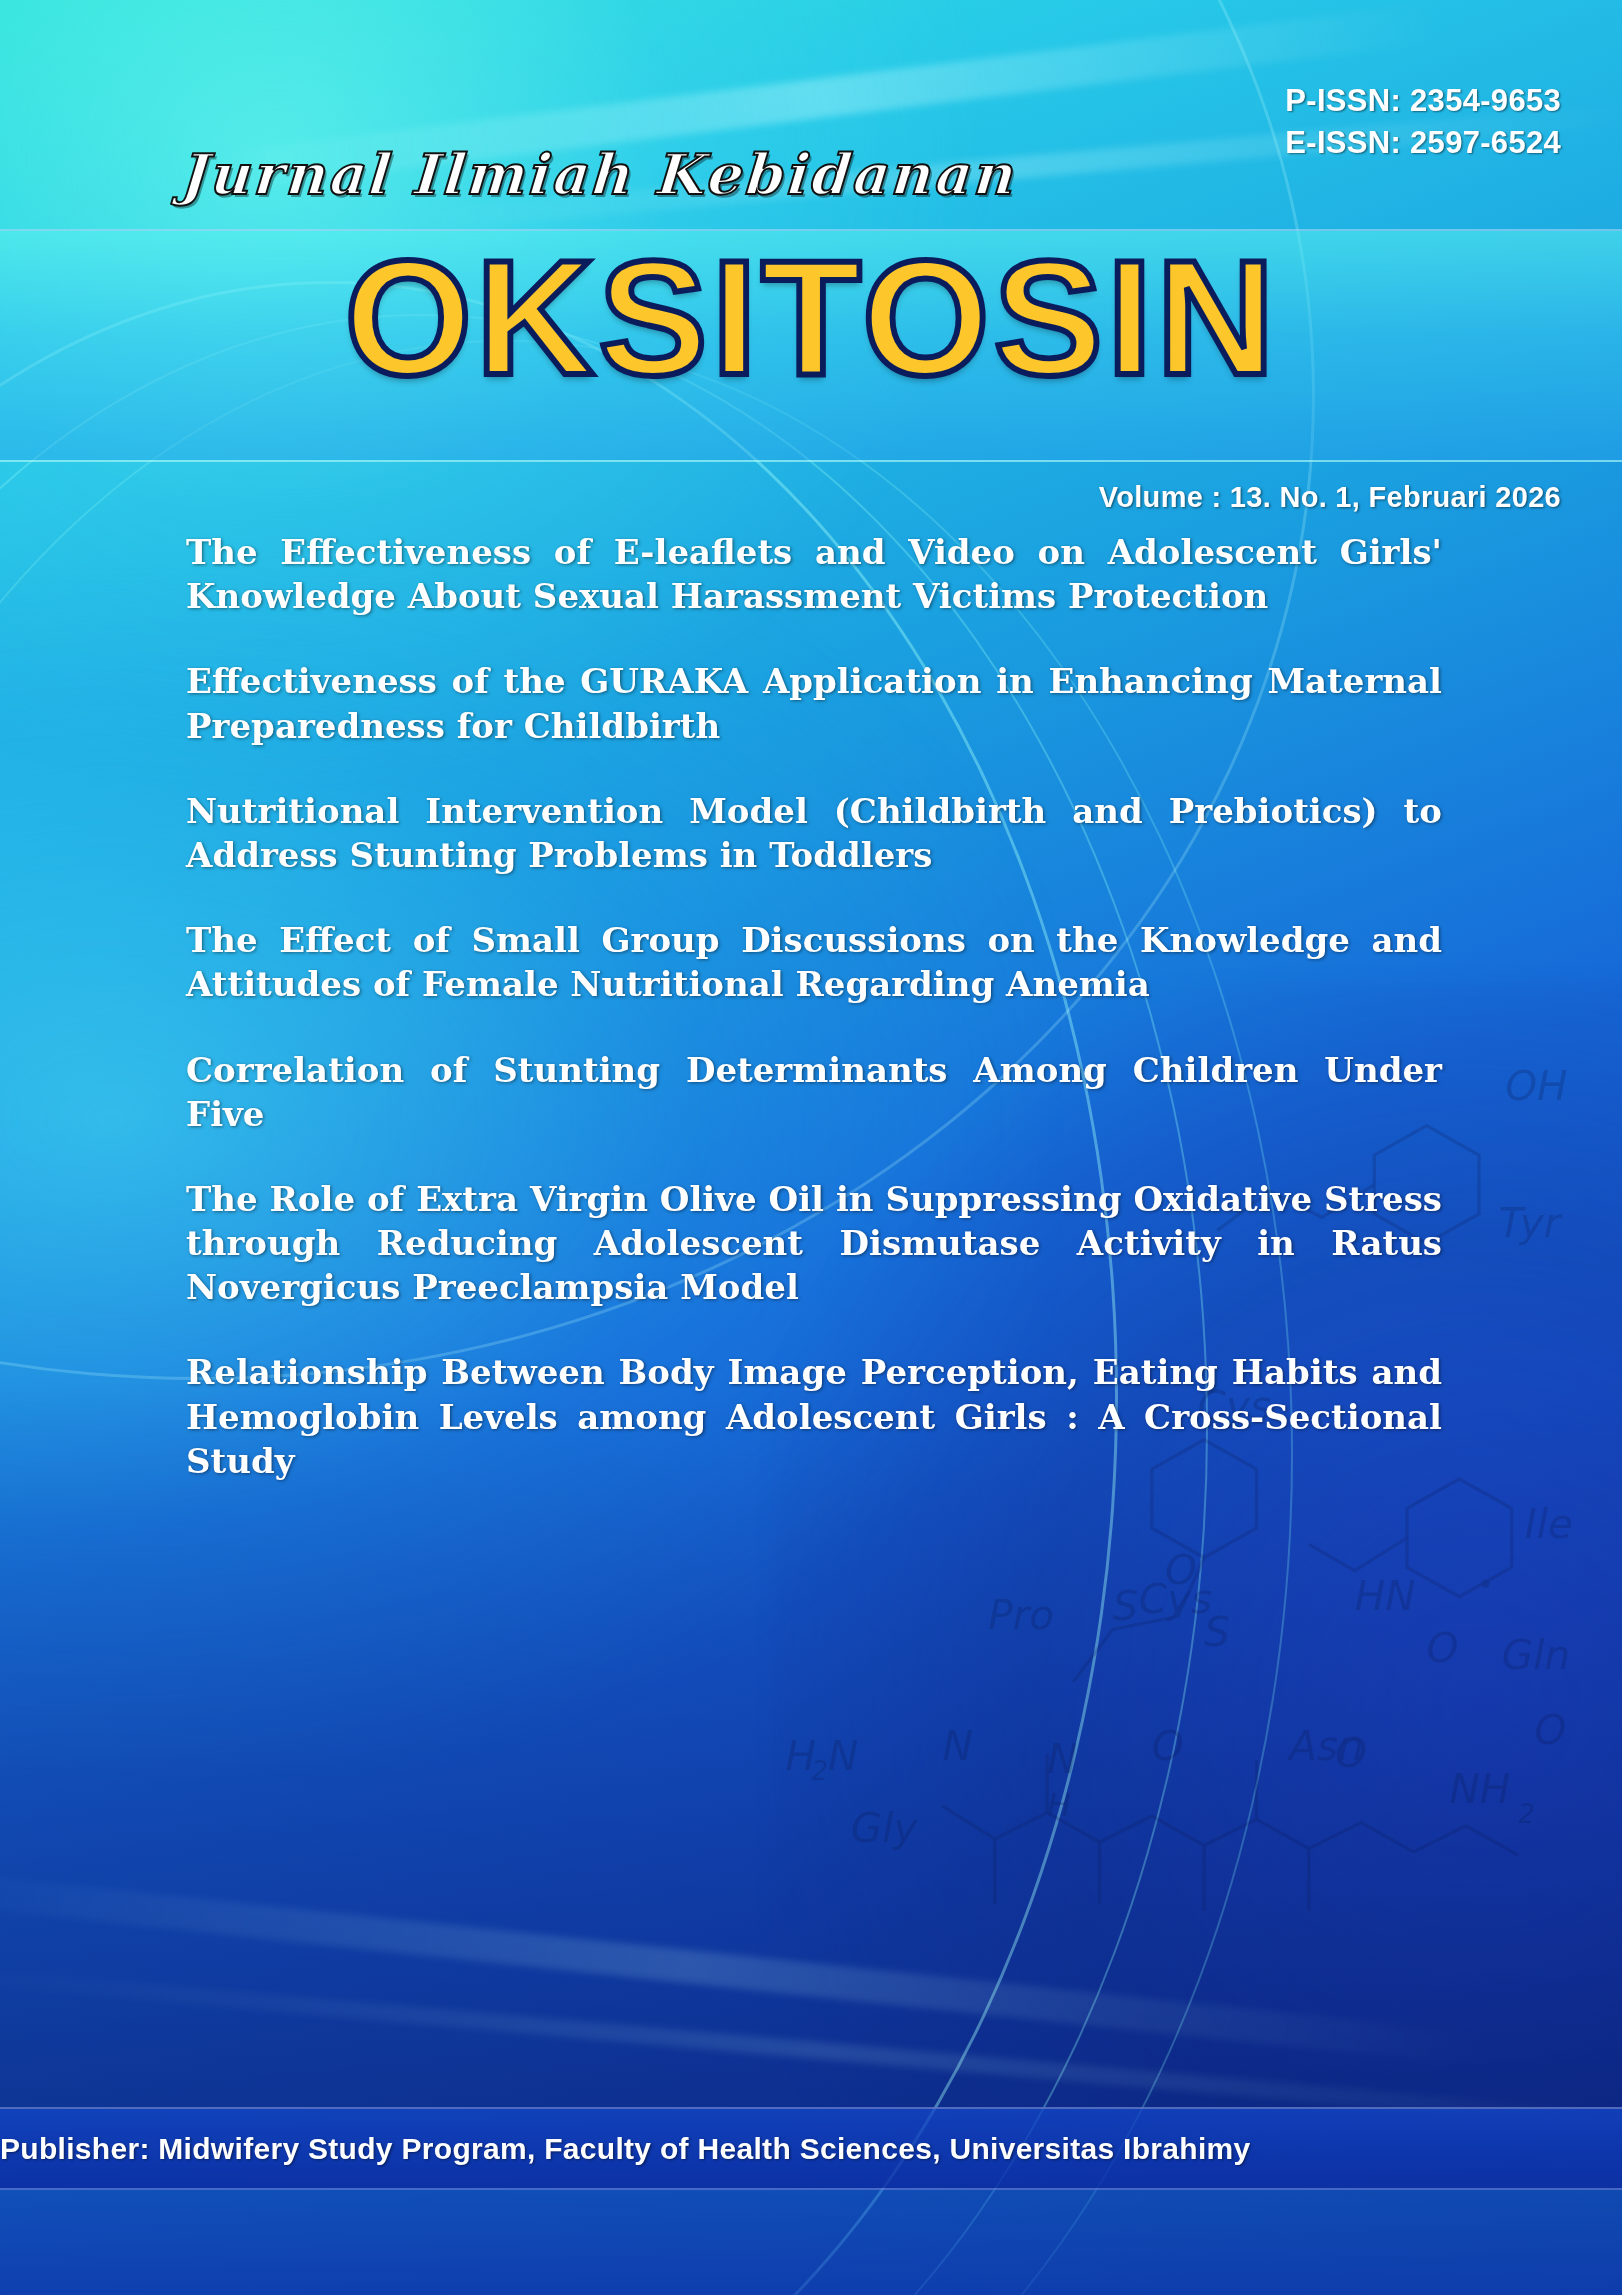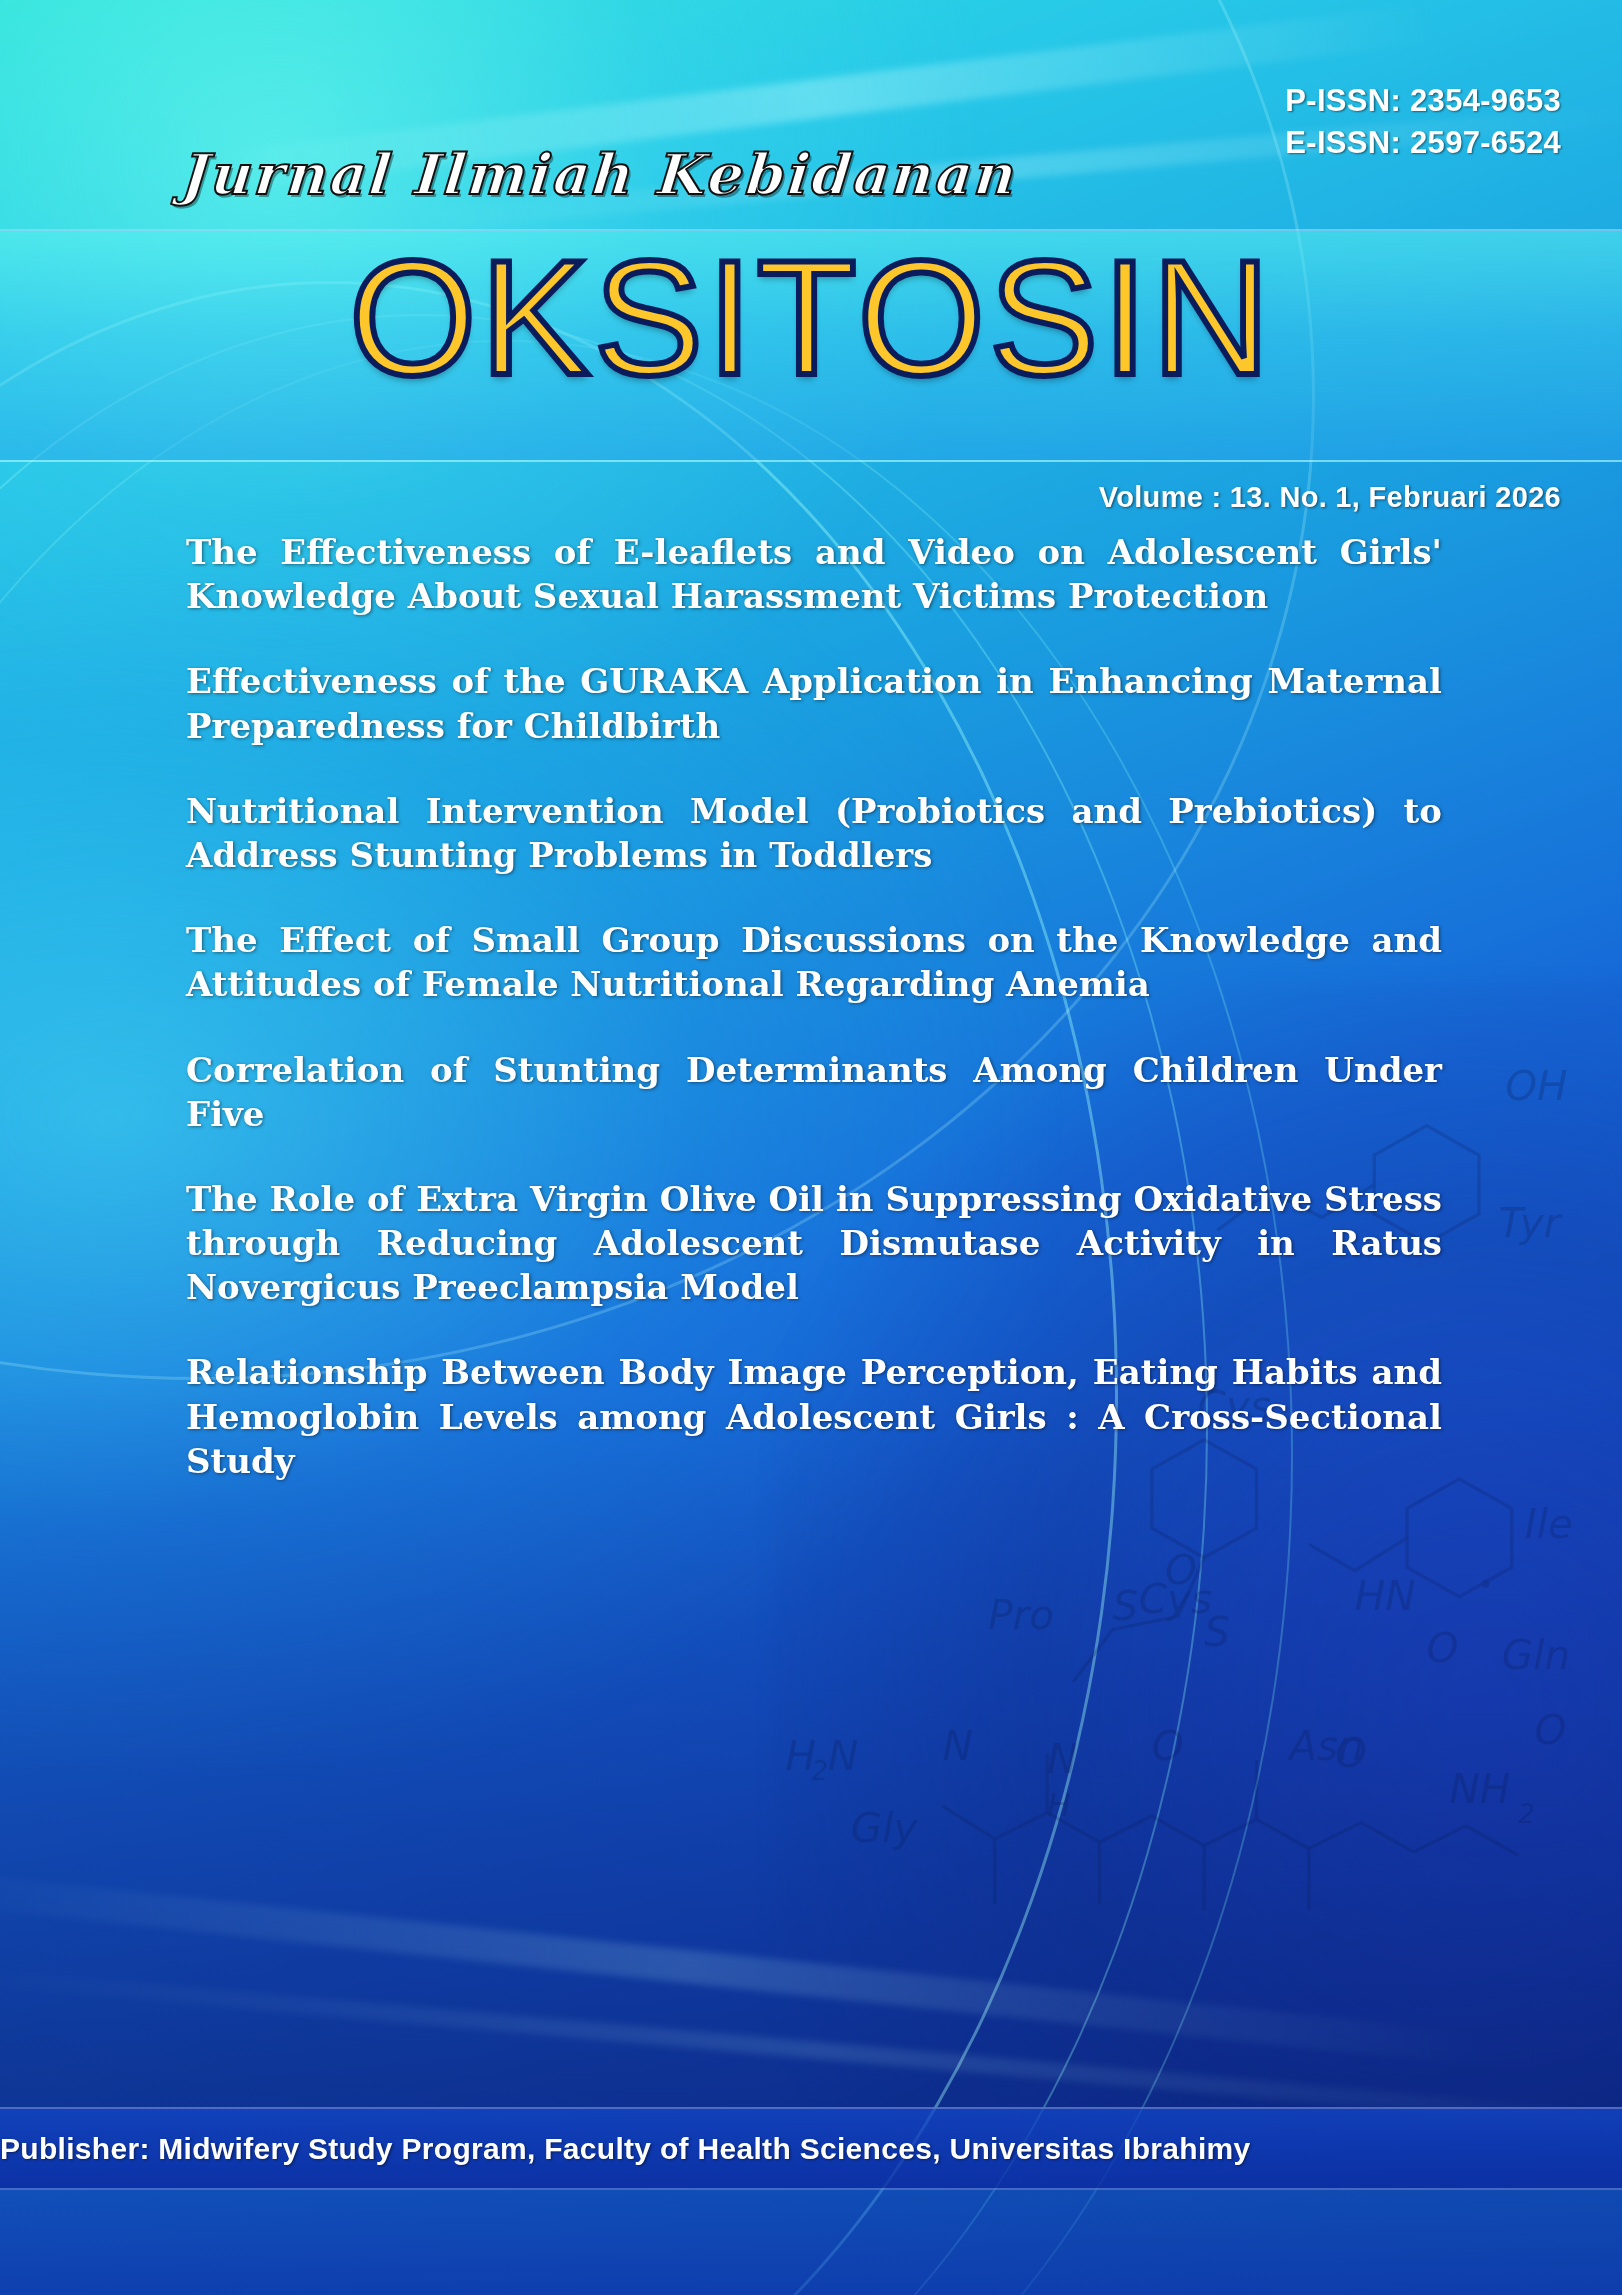--- a/index.html
+++ b/index.html
@@ -115,21 +115,21 @@
     background: linear-gradient(180deg, rgba(90,240,240,0.55) 0%, rgba(60,200,240,0.45) 45%, rgba(40,160,235,0.40) 100%);
     border-top: 2.6px solid rgba(255,255,255,0.35);
     border-bottom: 2.6px solid rgba(255,255,255,0.30);
   }
   .mast {
     position: absolute;
     left: 0; top: 232px;
     width: 100%;
     text-align: center;
     font-family: "Liberation Sans", sans-serif;
-    font-weight: normal;
+    font-weight: bold;
     font-size: 164px;
     letter-spacing: 3.9px;
     color: #FDC62A;
     -webkit-text-stroke: 5.9px #0b1c5c;
     text-shadow: 0 5.2px 6.5px rgba(0,0,0,0.30);
     line-height: 1.05;
   }
 
   .volume {
     position: absolute;
@@ -263,21 +263,21 @@
   <div class="jurnal-script">Jurnal Ilmiah Kebidanan</div>
 
   <div class="title-band"></div>
   <div class="mast">OKSITOSIN</div>
 
   <div class="volume">Volume : 13. No. 1, Februari 2026</div>
 
   <div class="articles">
     <div class="article">The Effectiveness of E-leaflets and Video on Adolescent Girls' Knowledge About Sexual Harassment Victims Protection</div>
     <div class="article">Effectiveness of the GURAKA Application in Enhancing Maternal Preparedness for Childbirth</div>
-    <div class="article">Nutritional Intervention Model (Probiotics and Prebiotics) to Address Stunting Problems in Toddlers</div>
+    <div class="article">Nutritional Intervention Model (Childbirth and Prebiotics) to Address Stunting Problems in Toddlers</div>
     <div class="article">The Effect of Small Group Discussions on the Knowledge and Attitudes of Female Nutritional Regarding Anemia</div>
     <div class="article">Correlation of Stunting Determinants Among  Children Under Five</div>
     <div class="article">The Role of Extra Virgin Olive Oil in Suppressing Oxidative Stress through Reducing Adolescent Dismutase Activity in Ratus Novergicus Preeclampsia Model</div>
     <div class="article">Relationship Between Body Image Perception, Eating Habits and Hemoglobin Levels among Adolescent Girls : A Cross-Sectional Study</div>
   </div>
 
   <div class="footer-band">
     <div class="footer-text">Publisher: Midwifery Study Program, Faculty of Health Sciences, Universitas Ibrahimy</div>
   </div>
   <div class="footer-strip"></div>

